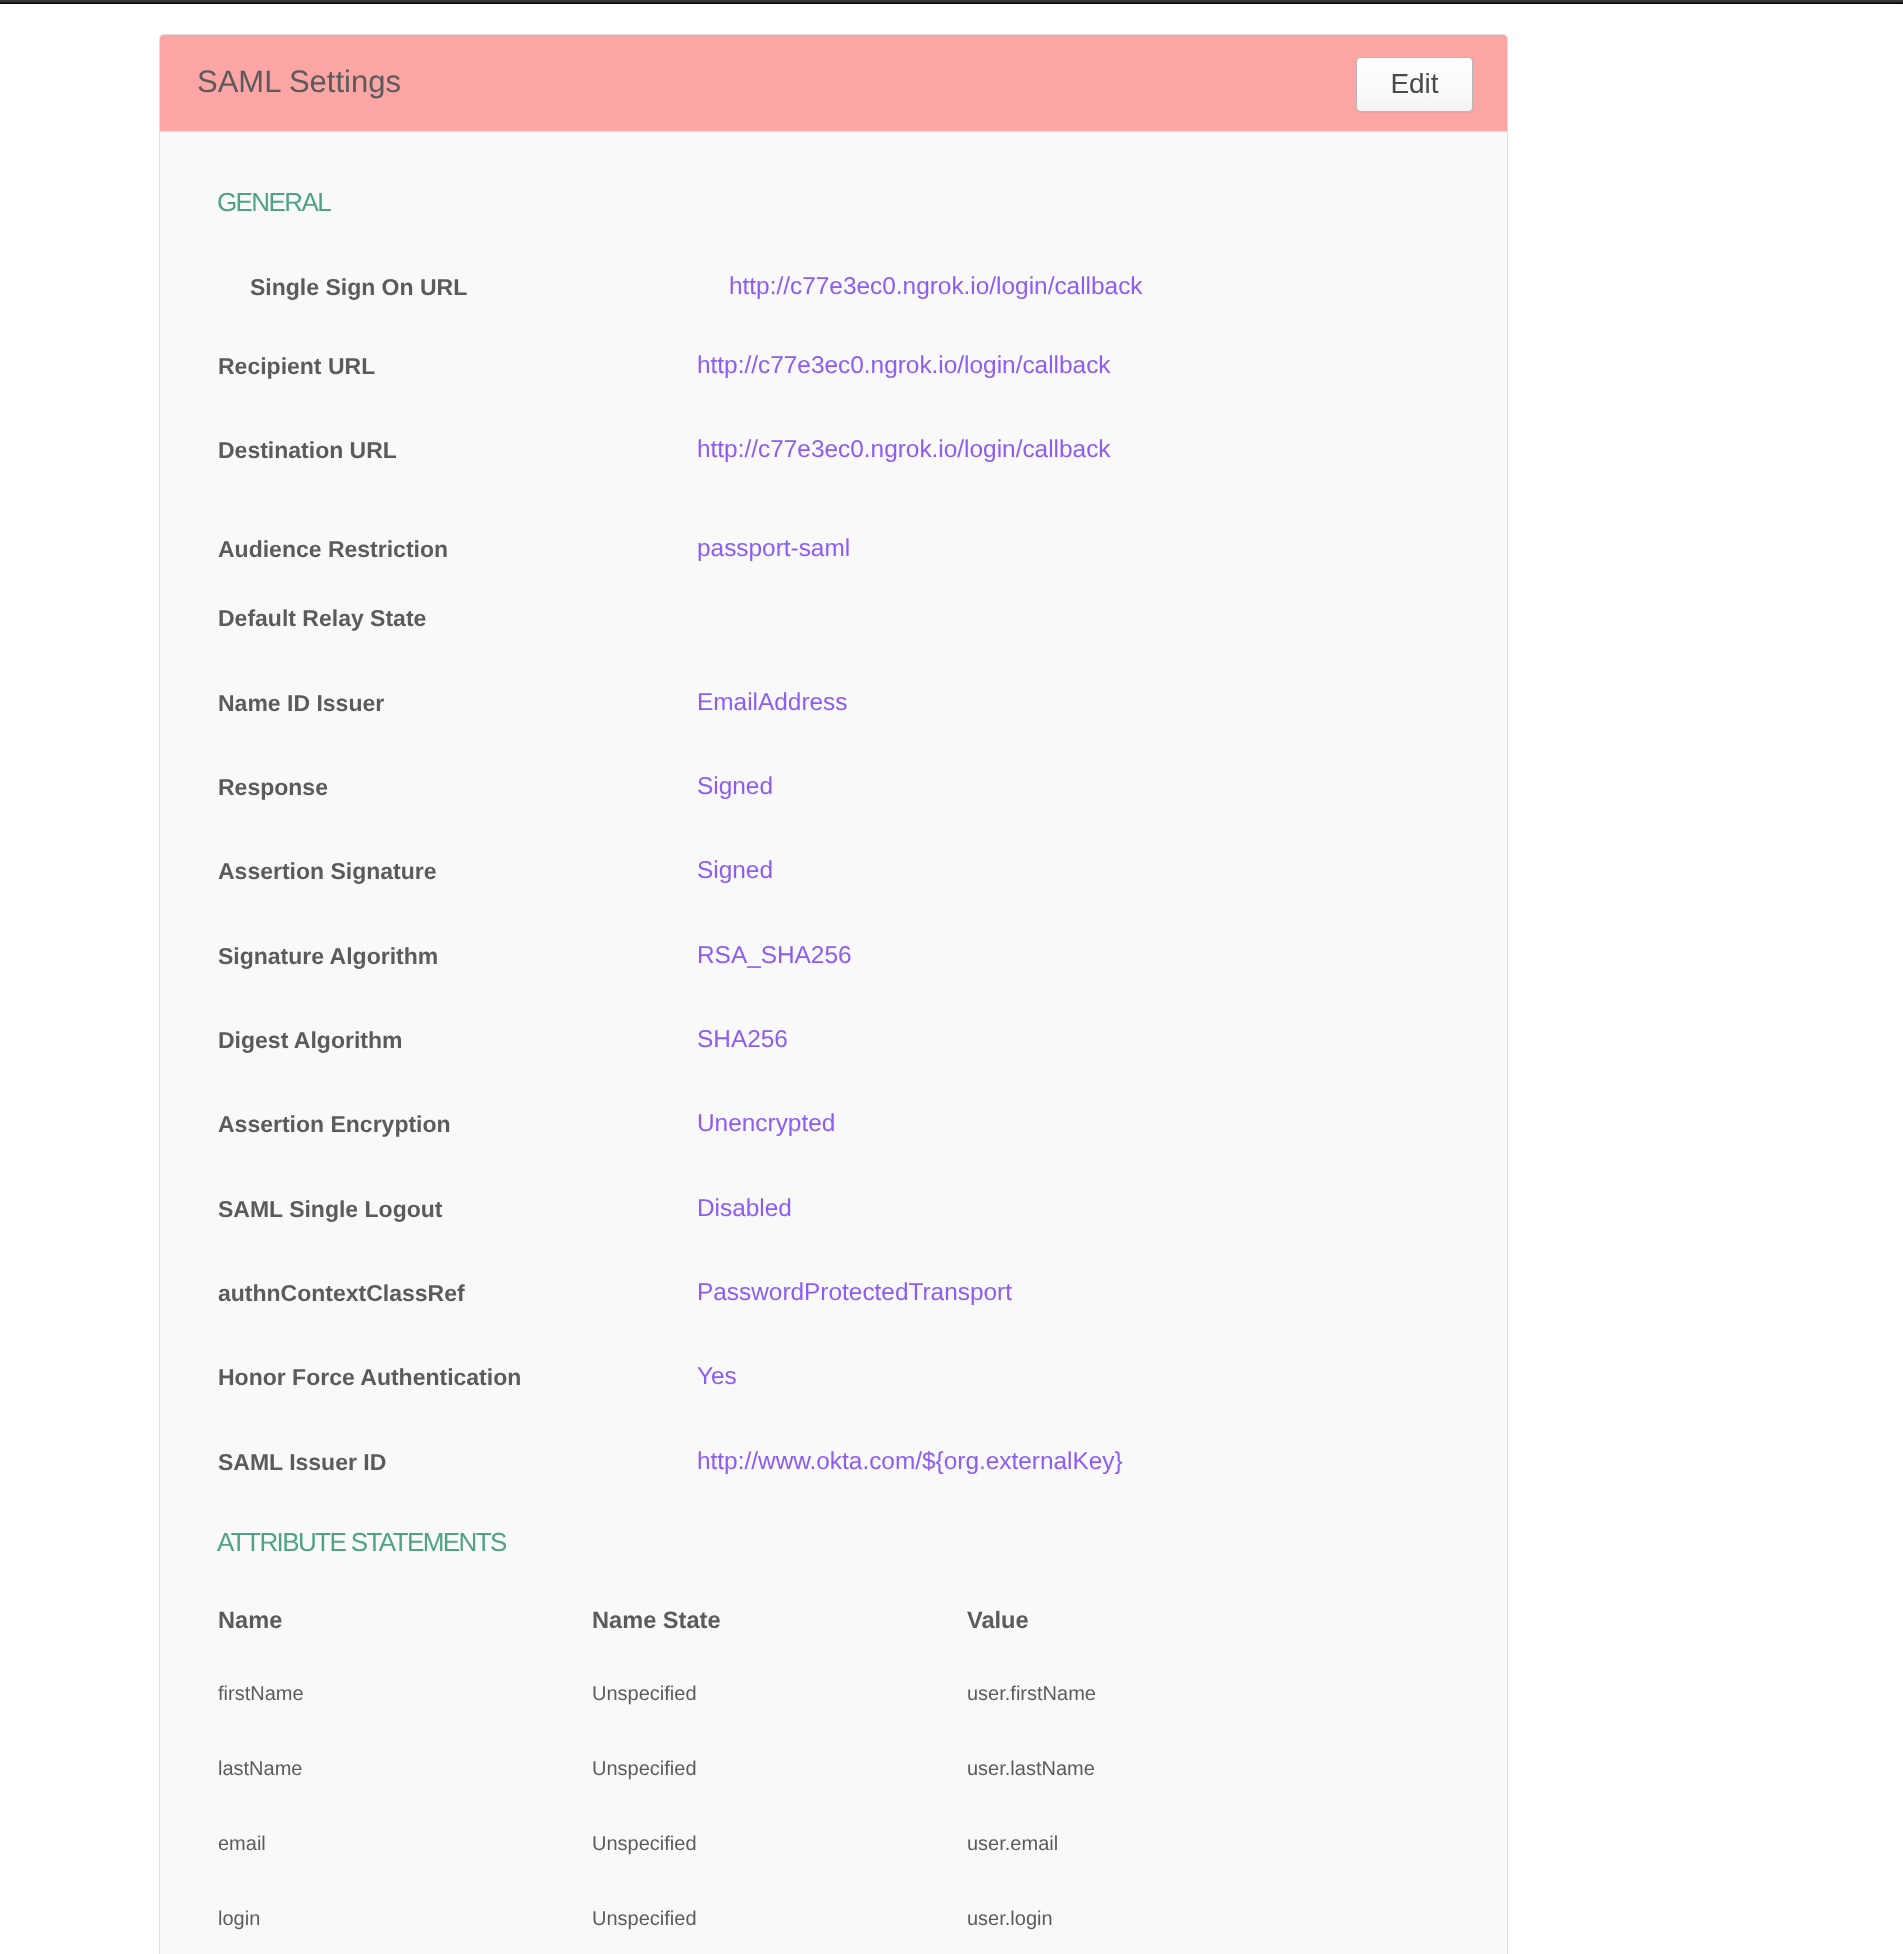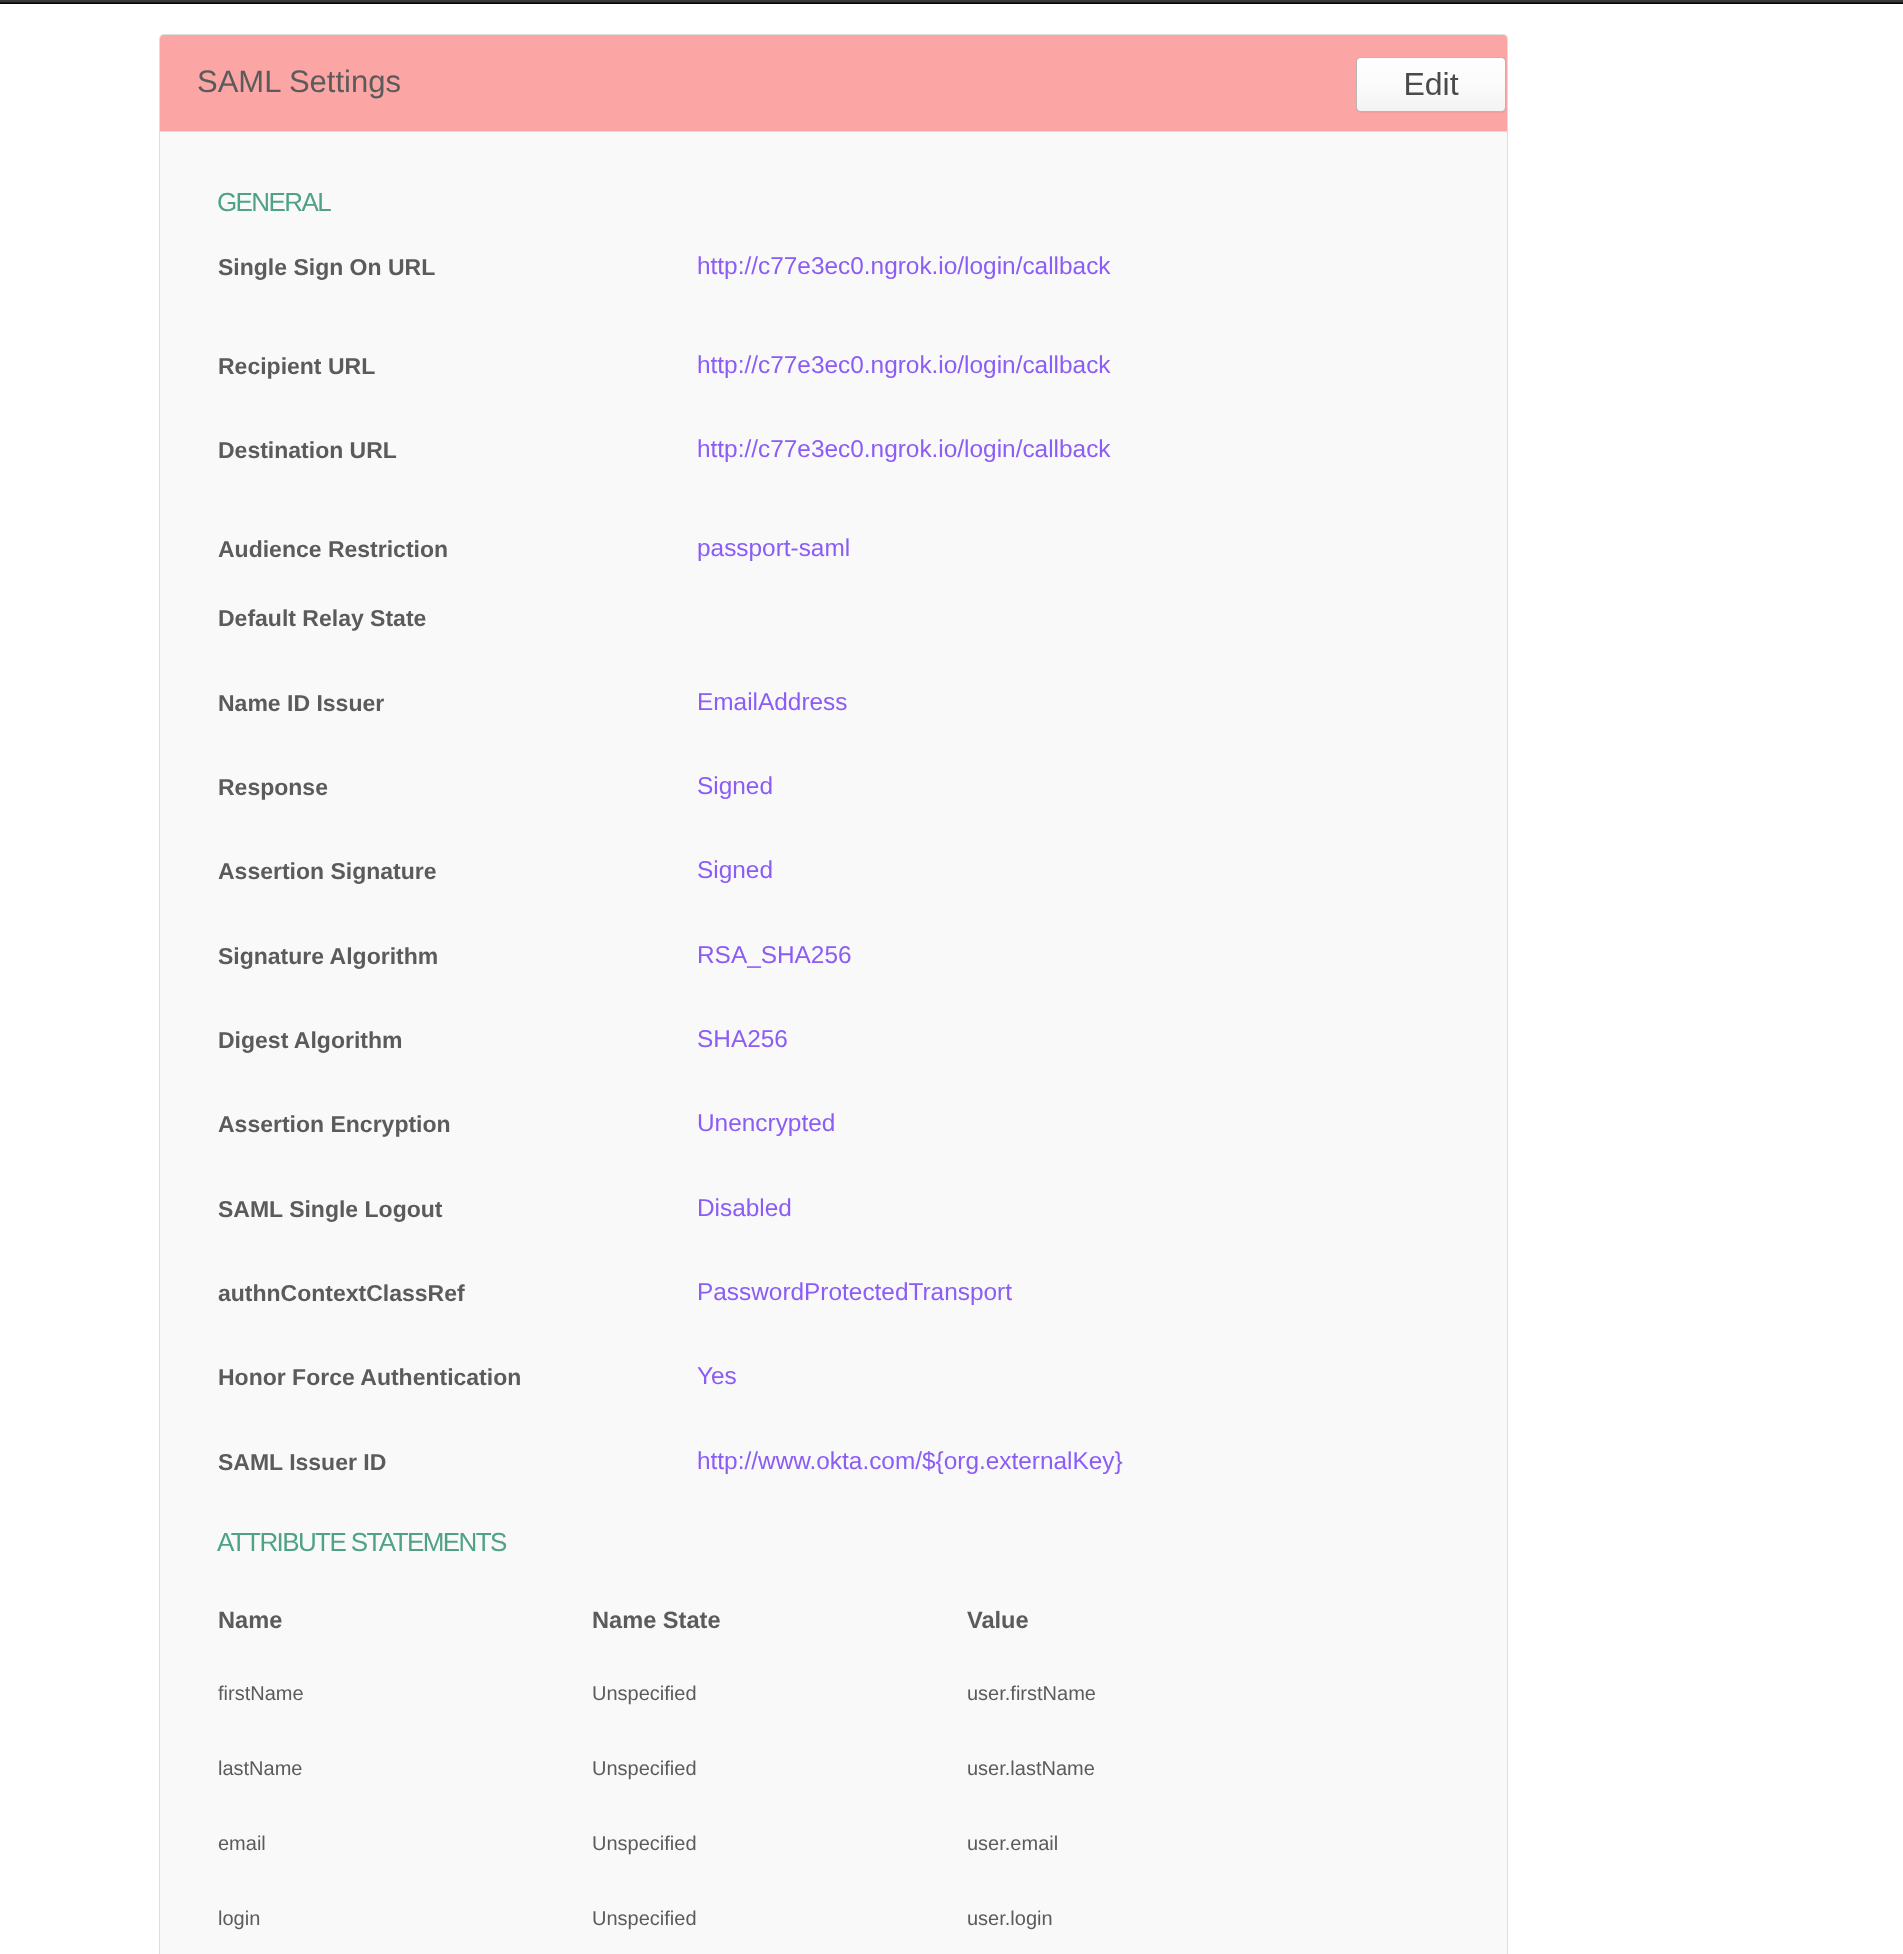--- a/index.html
+++ b/index.html
@@ -28,26 +28,26 @@
     border-radius:3.7px 3.7px 0 0;
     position:relative;
     text-decoration:underline;
   }
   #card-title {
     position:absolute; left:37px; top:31px;
     font-size:31px; line-height:1; color:#5b5b5b; font-weight:400;
   }
   #edit-button {
     position:absolute; left:1196px; top:21.6px;
-    width:150px; height:55px;
+    width:117px; height:55px;
     border:0.9px solid #b7b7b7; border-radius:4.7px;
     box-shadow:0 0.9px 0.9px rgba(0,0,0,0.055);
     background: linear-gradient(to bottom, #fefefe 0%, #fbfbfb 50%, #f3f3f3 100%);
     font-family:"Liberation Sans", sans-serif;
-    font-size:32px; line-height:1; color:#4a4a4a; cursor:pointer;
+    font-size:28px; line-height:1; color:#4a4a4a; cursor:pointer;
     padding:0; margin:0;
     display:flex; align-items:center; justify-content:center;
     box-sizing:border-box;
   }
   #card-body { position:relative; height:1930px; }
   .section-heading {
     position:absolute; left:57px;
     color:#4fa287; font-size:26px; font-weight:400; letter-spacing:-1.6px;
     line-height:1; white-space:nowrap;
   }
@@ -68,21 +68,21 @@
 <div id="topbar"></div>
 
 <div id="card">
   <div id="card-header">
     <div id="card-title">SAML Settings</div>
     <button id="edit-button">Edit</button>
   </div>
   <div id="card-body">
     <div class="section-heading" id="general-heading" style="top:57px">GENERAL</div>
     <div id="general-rows">
-          <div class="frow" style="top: 124px;">
+          <div class="frow" style="top: 144px; margin-left: 32px;">
             <span class="flabel">Single Sign On URL</span>
             <span class="fvalue">http://c77e3ec0.ngrok.io/login/callback</span>
           </div>
           <div class="frow" style="top: 223px;">
             <span class="flabel">Recipient URL</span>
             <span class="fvalue">http://c77e3ec0.ngrok.io/login/callback</span>
           </div>
           <div class="frow" style="top: 307px;">
             <span class="flabel">Destination URL</span>
             <span class="fvalue">http://c77e3ec0.ngrok.io/login/callback</span>

